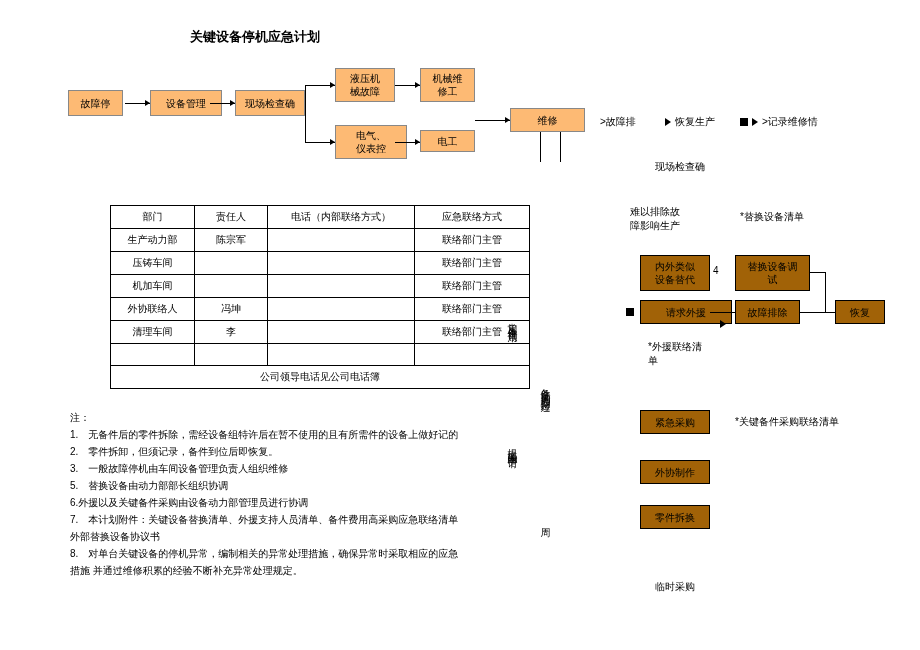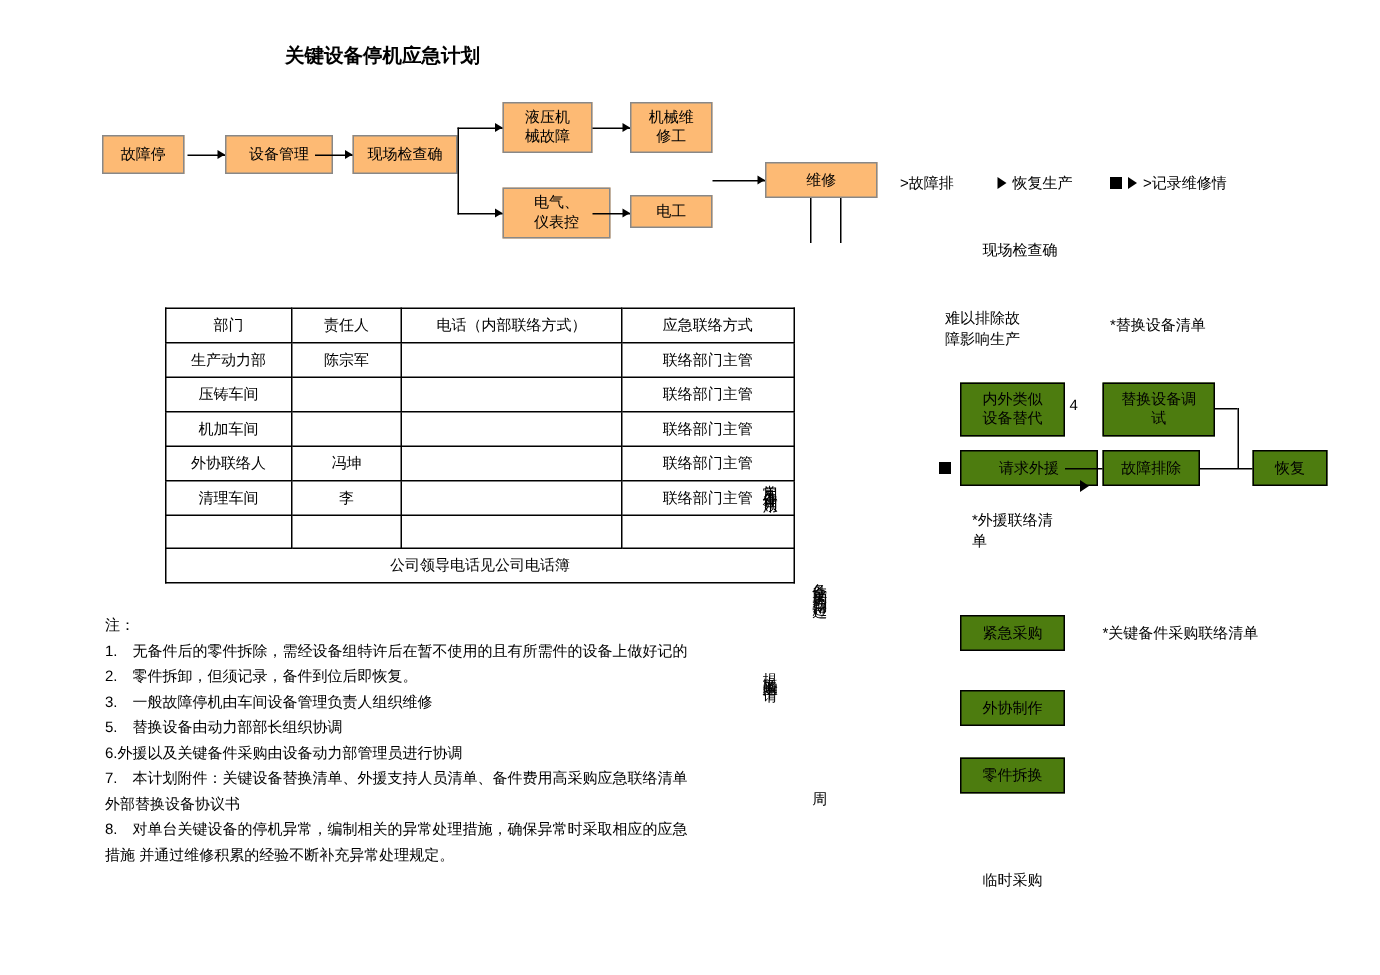--- a/index.html
+++ b/index.html
@@ -91,21 +91,21 @@
     font-size: 10px;
     letter-spacing: 2px;
   }
   
   .rbox {
     position: absolute;
     border: 1px solid #000;
     padding: 4px 6px;
     font-size: 10px;
     text-align: center;
-    background: #4d7c0f;
+    background: #a16207;
     display: flex;
     align-items: center;
     justify-content: center;
     line-height: 1.3;
   }
   .rlabel {
     position: absolute;
     font-size: 10px;
   }
   .vline { position: absolute; width: 1px; background: #000; }

